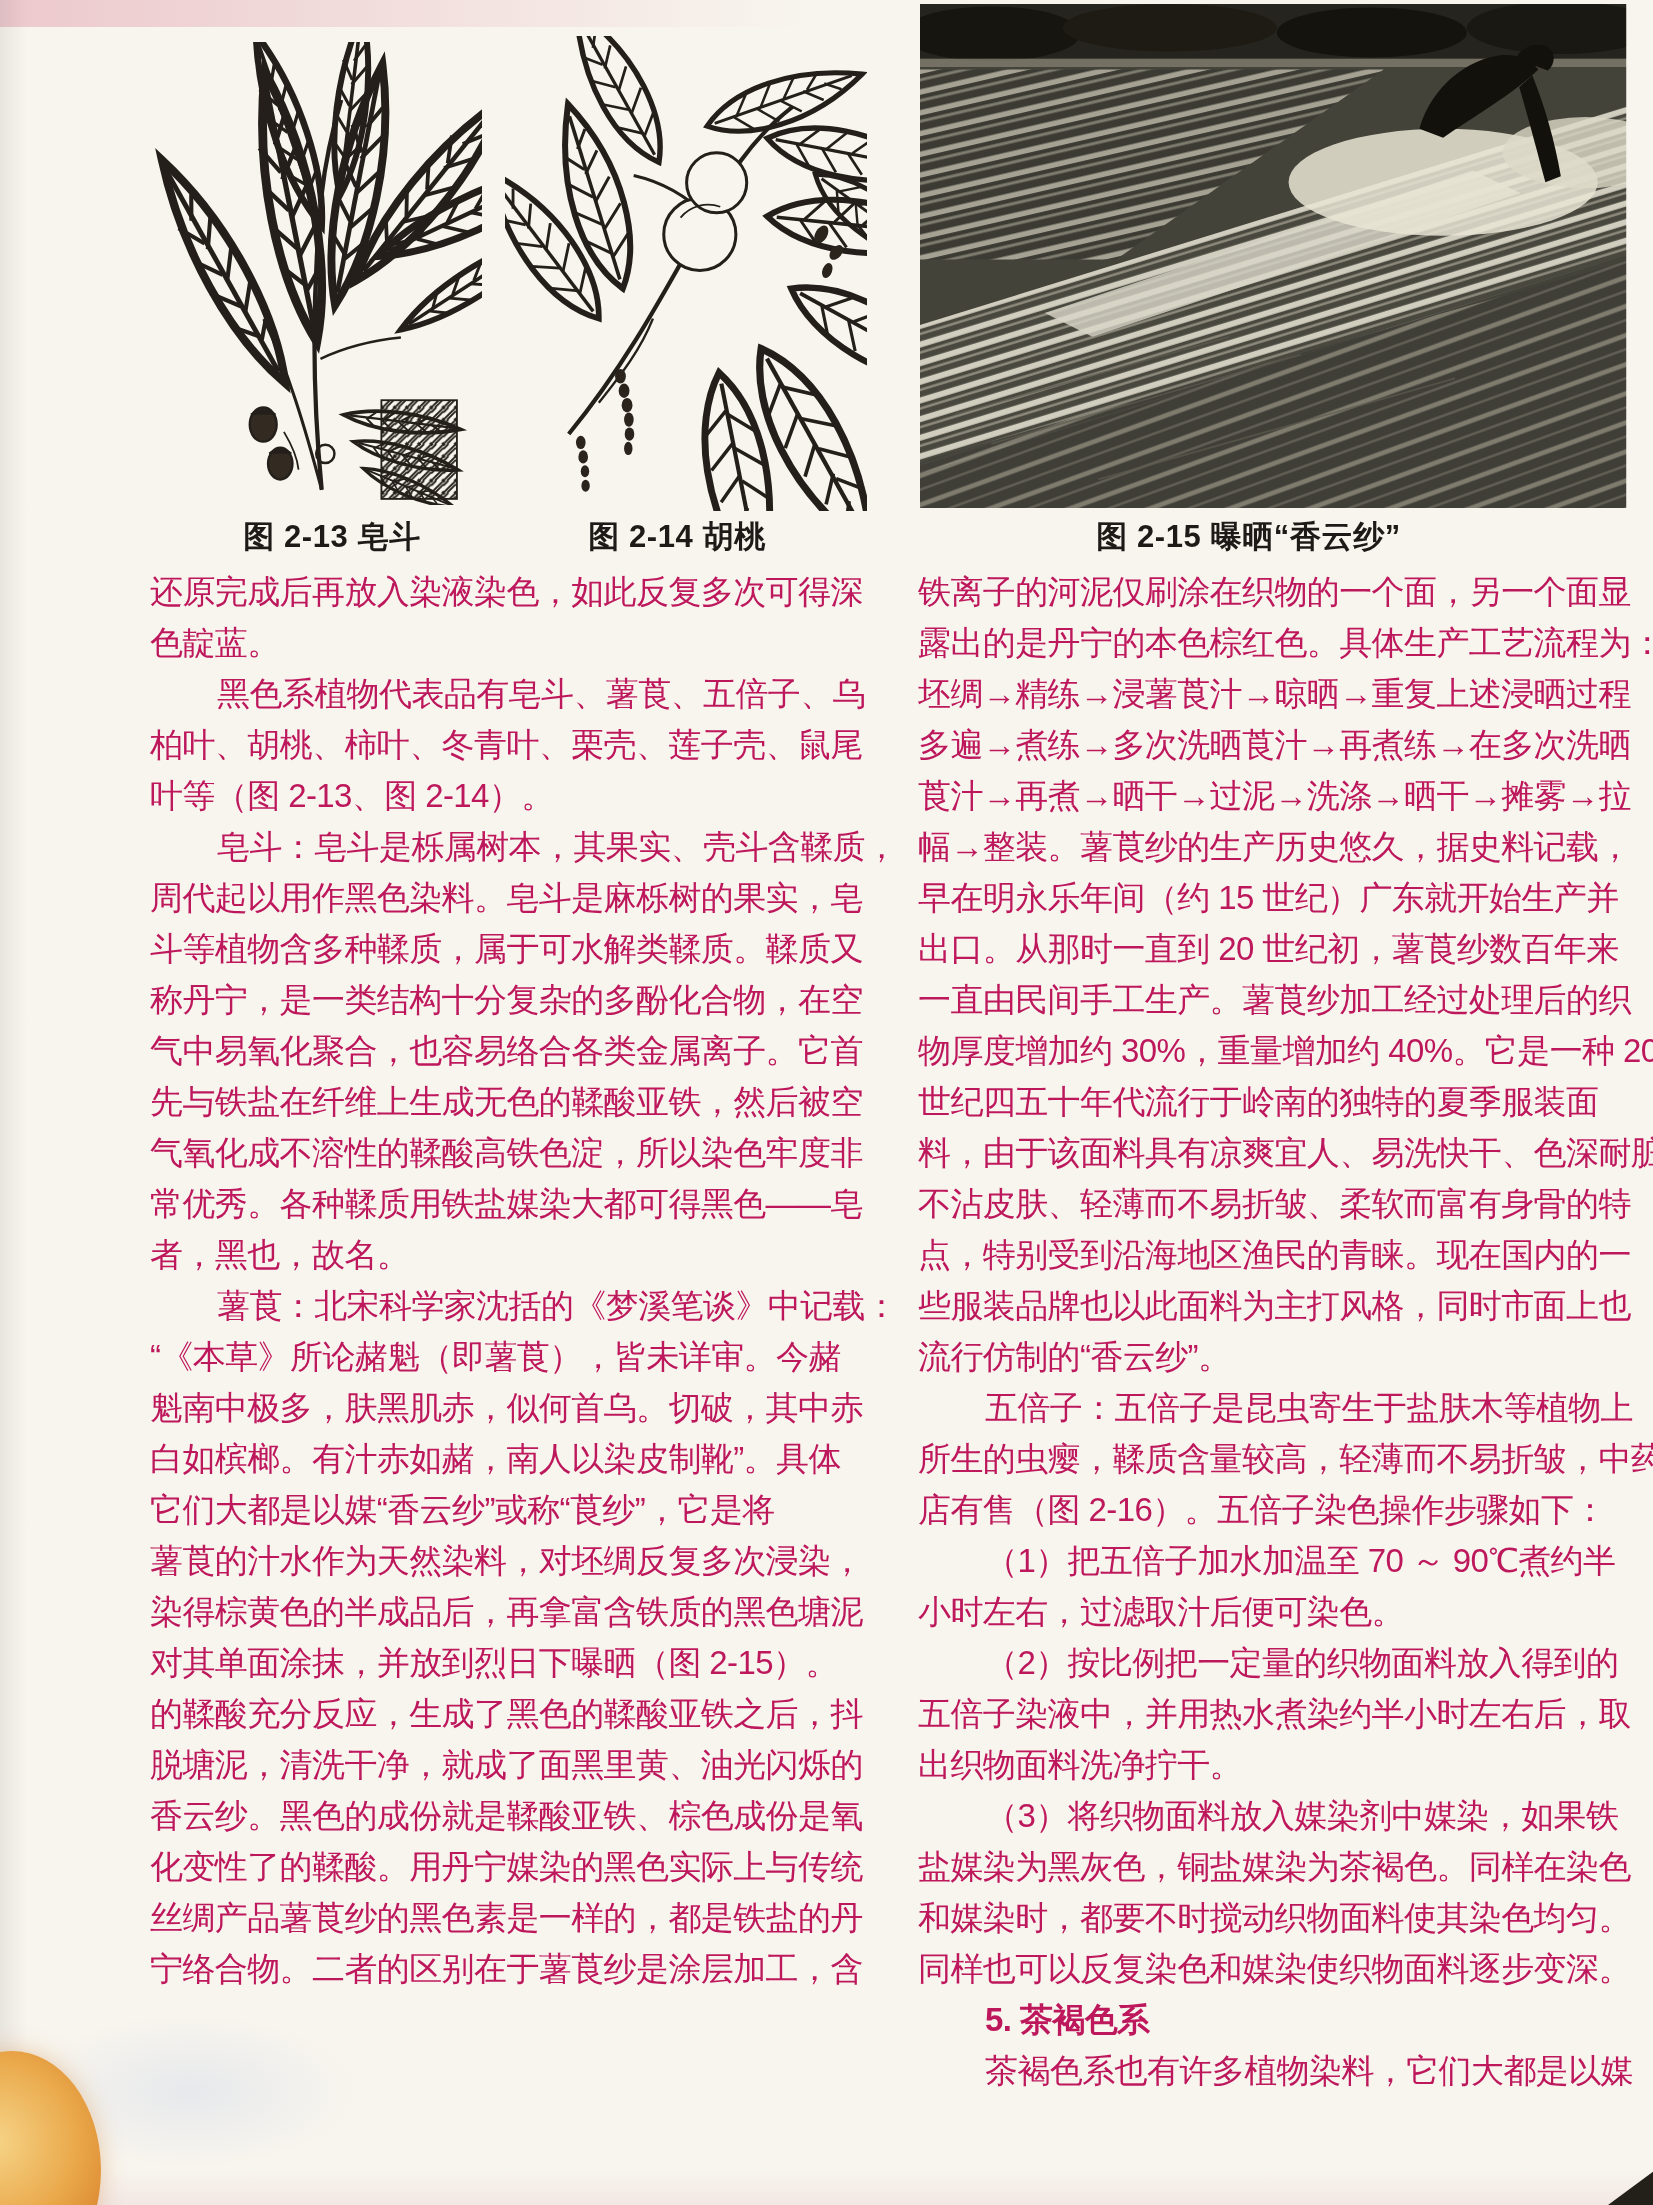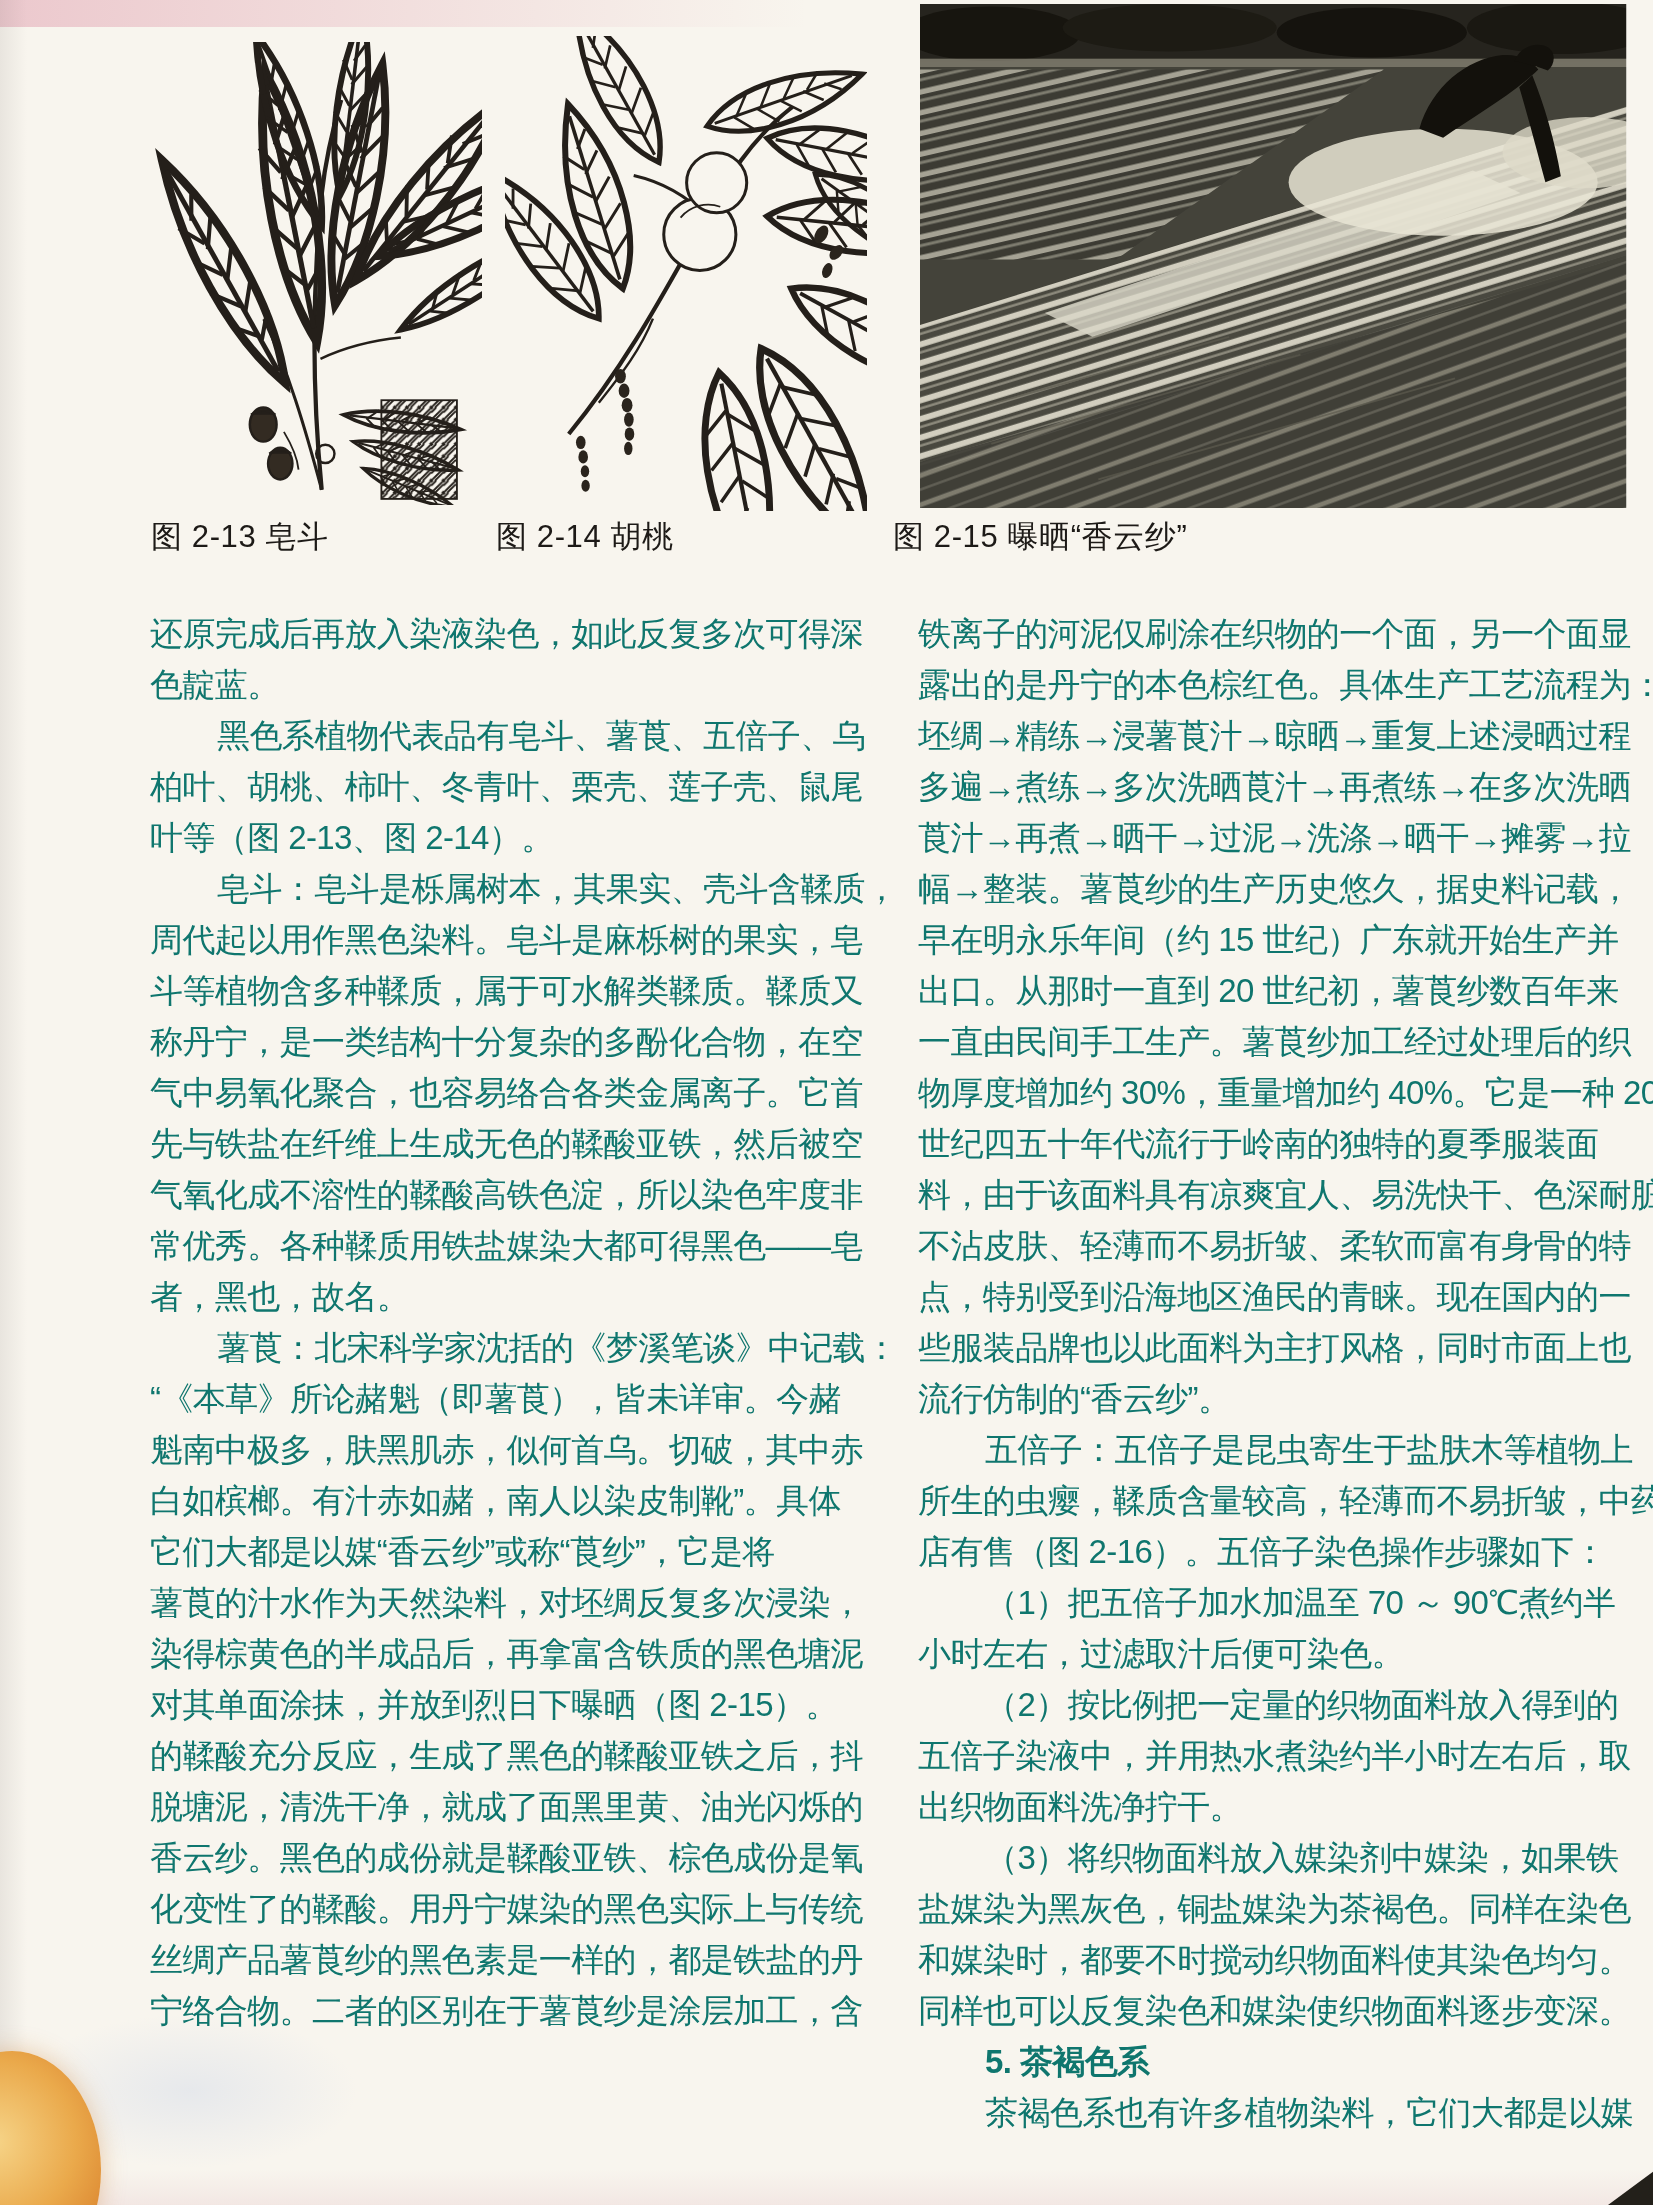--- a/index.html
+++ b/index.html
@@ -30,26 +30,26 @@
     border-left:46px solid transparent;border-bottom:34px solid #23201a;
   }
   
   .fig{position:absolute;}
   .fig svg{display:block;width:100%;height:100%;}
   .fig13{left:137px;top:42px;width:345px;height:463px;}
   .fig14{left:505px;top:36px;width:362px;height:475px;}
   .photo{left:920px;top:3.6px;width:711px;height:504px;background:#44433b;}
   
   .caption{position:absolute;top:516px;height:42px;line-height:42px;
-    font-size:31px;font-weight:400;color:#1d1a17;letter-spacing:0.6px;white-space:nowrap;}
+    font-size:31px;font-weight:700;text-align:center;color:#1d1a17;letter-spacing:0.6px;white-space:nowrap;}
   .cap13{left:151px;width:362px;}
   .cap14{left:496px;width:362px;}
   .cap15{left:893px;width:711px;}
   
-  .col{position:absolute;top:566px;font-size:33px;letter-spacing:-0.6px;color:#0f766e;margin-top:42px;}
+  .col{position:absolute;top:566px;font-size:33px;letter-spacing:-0.6px;color:#be185d;}
   .col-left{left:150px;width:728px;}
   .col-right{left:918px;width:715px;}
   .tline{height:51px;line-height:51px;white-space:nowrap;}
   .tline.ind{text-indent:67px;}
   .tline.bold{font-weight:700;}
 </style>
 </head>
 <body>
 
 <div class="page">

